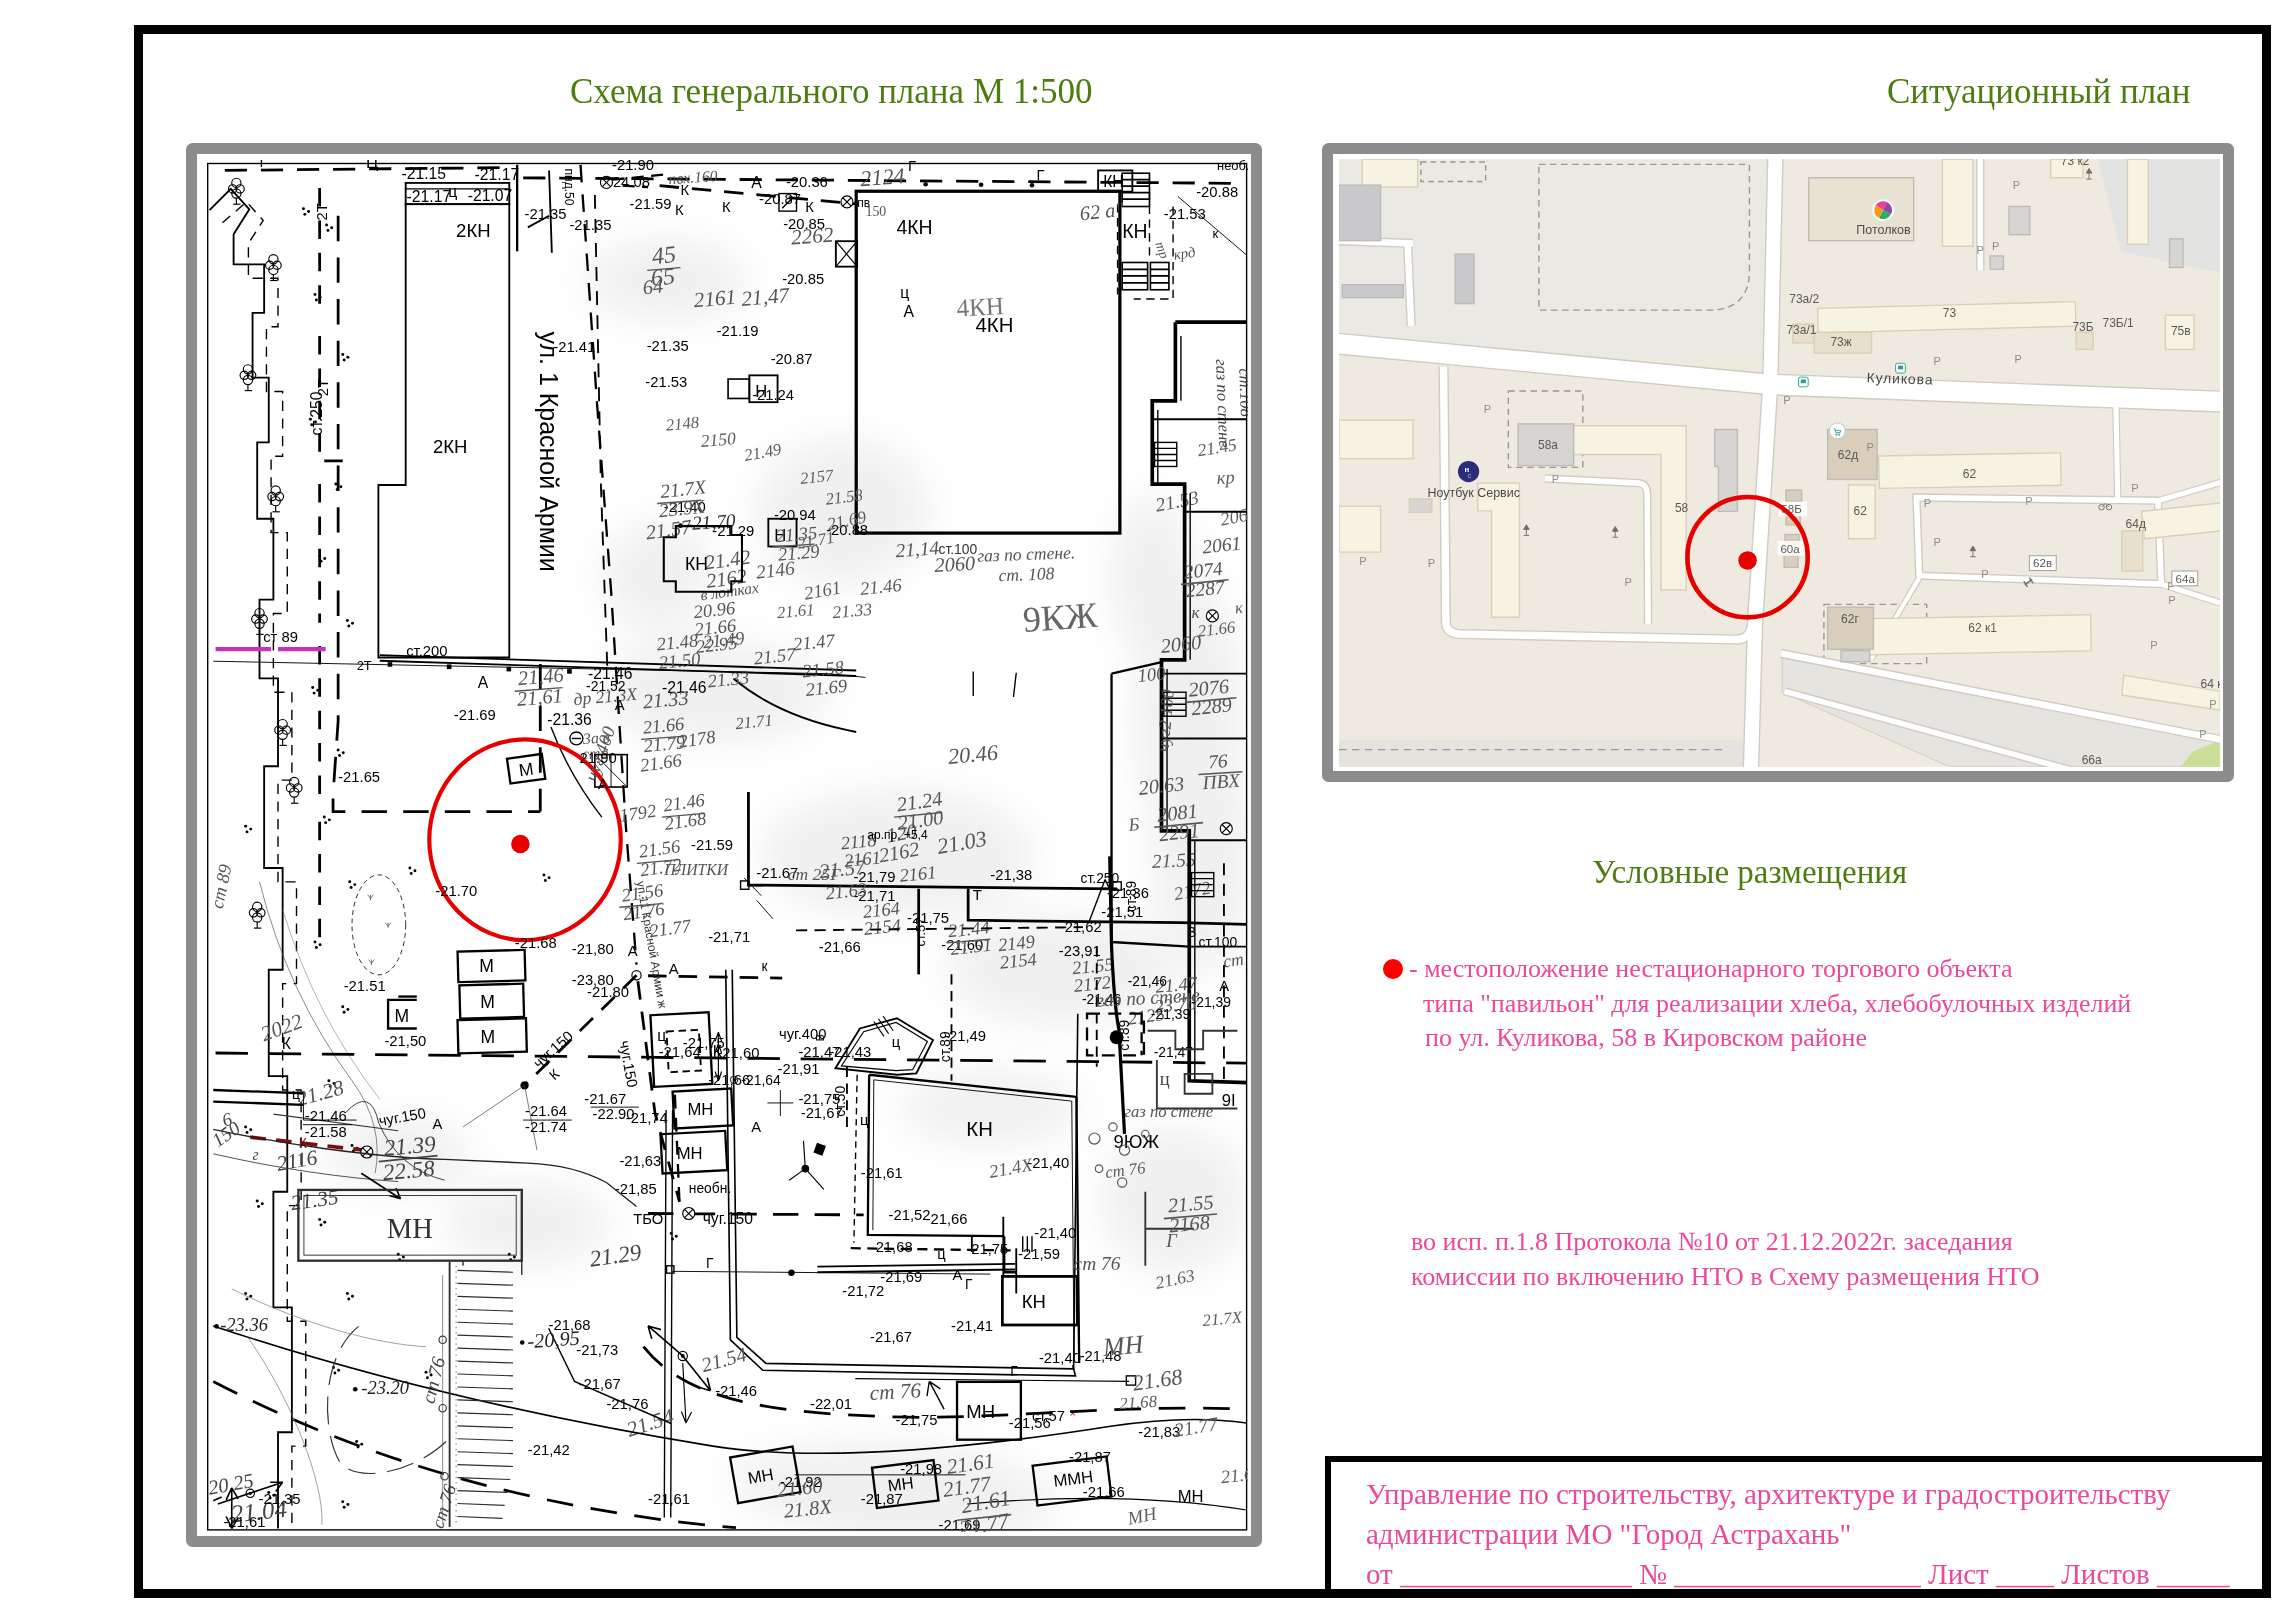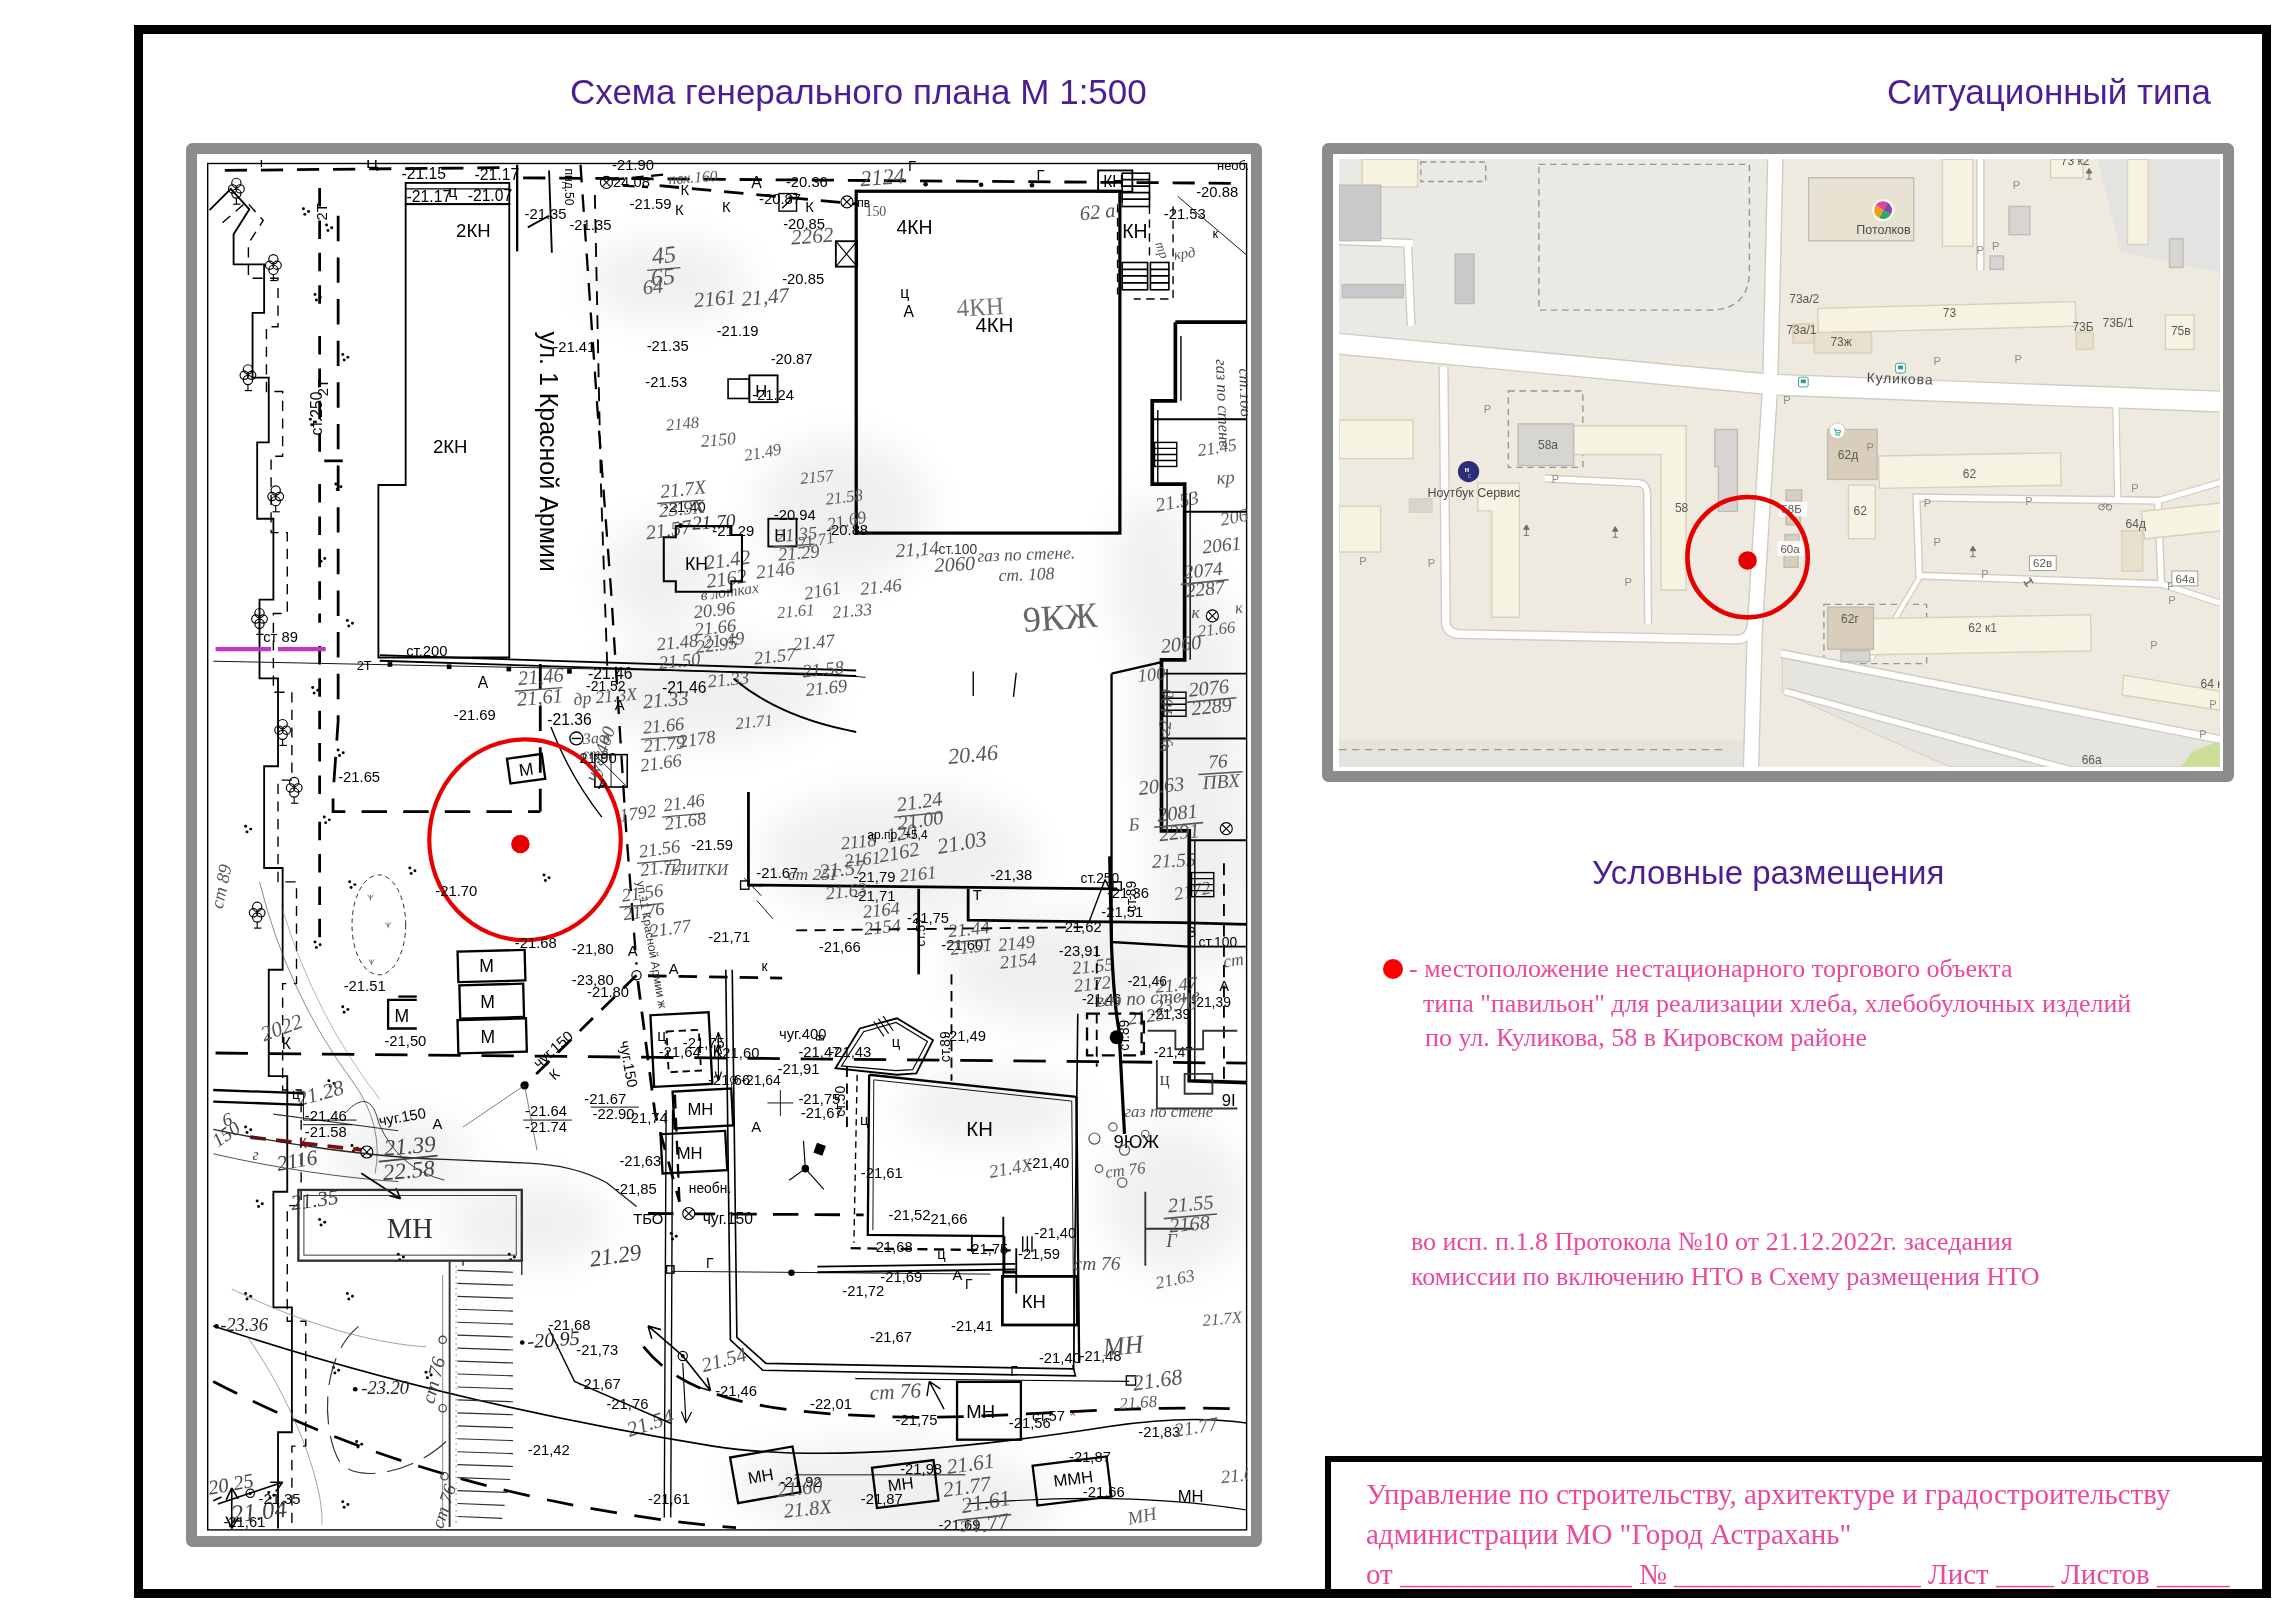--- a/index.html
+++ b/index.html
@@ -1,30 +1,30 @@
 <!DOCTYPE html>
 <html style="font-size:7.4px"><head>
 <meta charset="utf-8">
 <style>
   html,body{margin:0;padding:0;background:#ffffff;}
   .page{position:relative;width:2295px;height:1623px;background:#ffffff;overflow:hidden;
         font-family:"Liberation Serif", serif;}
   .abs{position:absolute;}
-  .title{font-family:Liberation Sans, sans-serif;font-size:32px;color:#4c1d95;white-space:nowrap;}
+  .title{font-family:Liberation Serif, serif;font-size:32px;color:#4d7c0f;white-space:nowrap;}
   .legend-text{font-family:"Liberation Serif",serif;font-size:26px;color:#ec4899;line-height:1.33;}
 </style>
 </head>
 <body>
 <div class="page">
 
   <div class="abs" style="left:134px;top:25.4px;width:2137px;height:1573px;border:9.3px solid #000;box-sizing:border-box;"></div>
 
   <div class="abs title" style="left:570px;top:72px;font-size:35px;">Схема генерального плана М 1:500</div>
 
-  <div class="abs title" style="left:1887px;top:72px;font-size:35px;">Ситуационный типа</div>
+  <div class="abs title" style="left:1887px;top:72px;font-size:35px;">Ситуационный план</div>
 
   <div class="abs" style="left:186px;top:143px;width:1076px;height:1404px;border:11.6px solid #8c8c8c;border-radius:6.5px;box-sizing:border-box;background:#ffffff;"></div>
 
   <div class="abs" style="left:204px;top:160px;width:1044px;height:1372px;">
     <svg width="1044" height="1372" viewBox="0 0 2257 2965">
 
       <rect x="8" y="7" width="2246" height="2954" fill="none" stroke="#000" stroke-width="3"></rect>
       <defs>
         <g id="tree" stroke="#000" fill="none" stroke-width="2.5">
           <circle cx="0" cy="-26" r="10"></circle>

